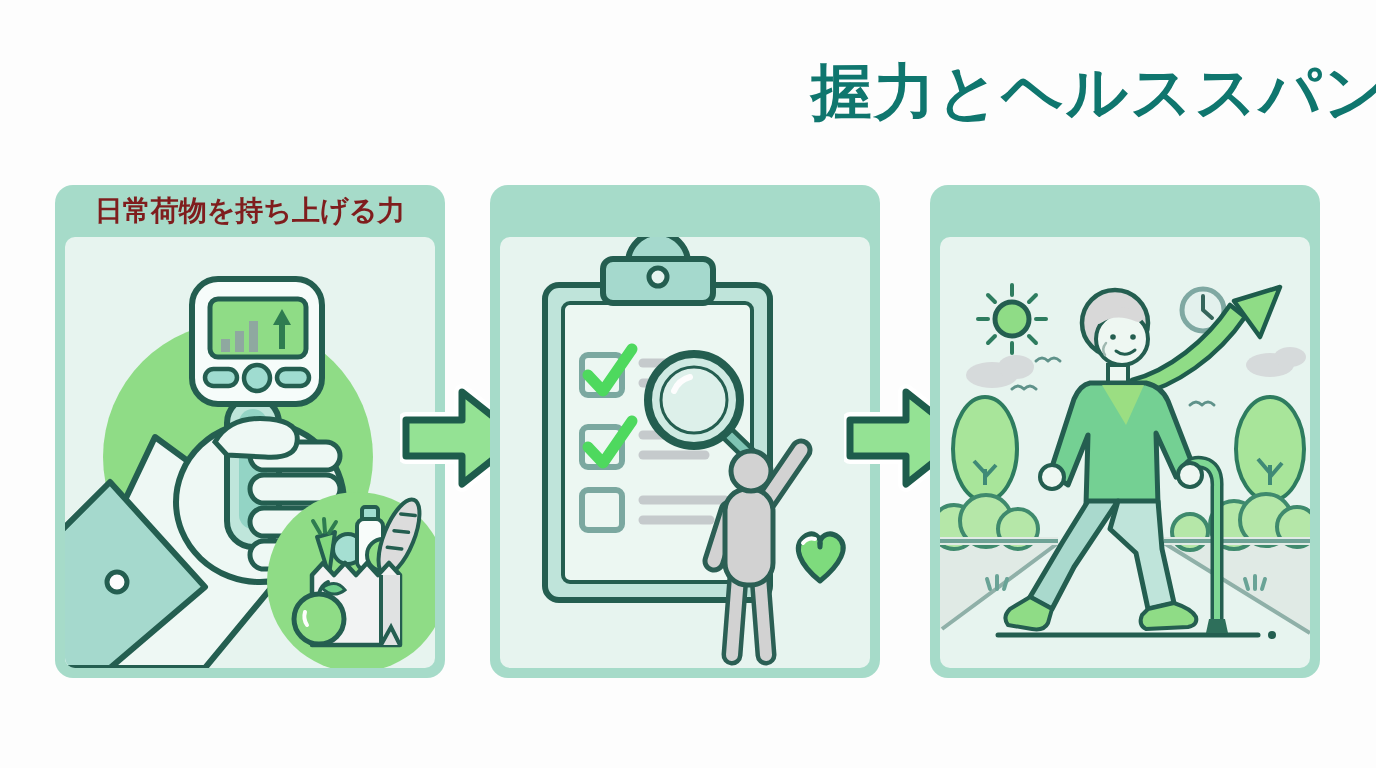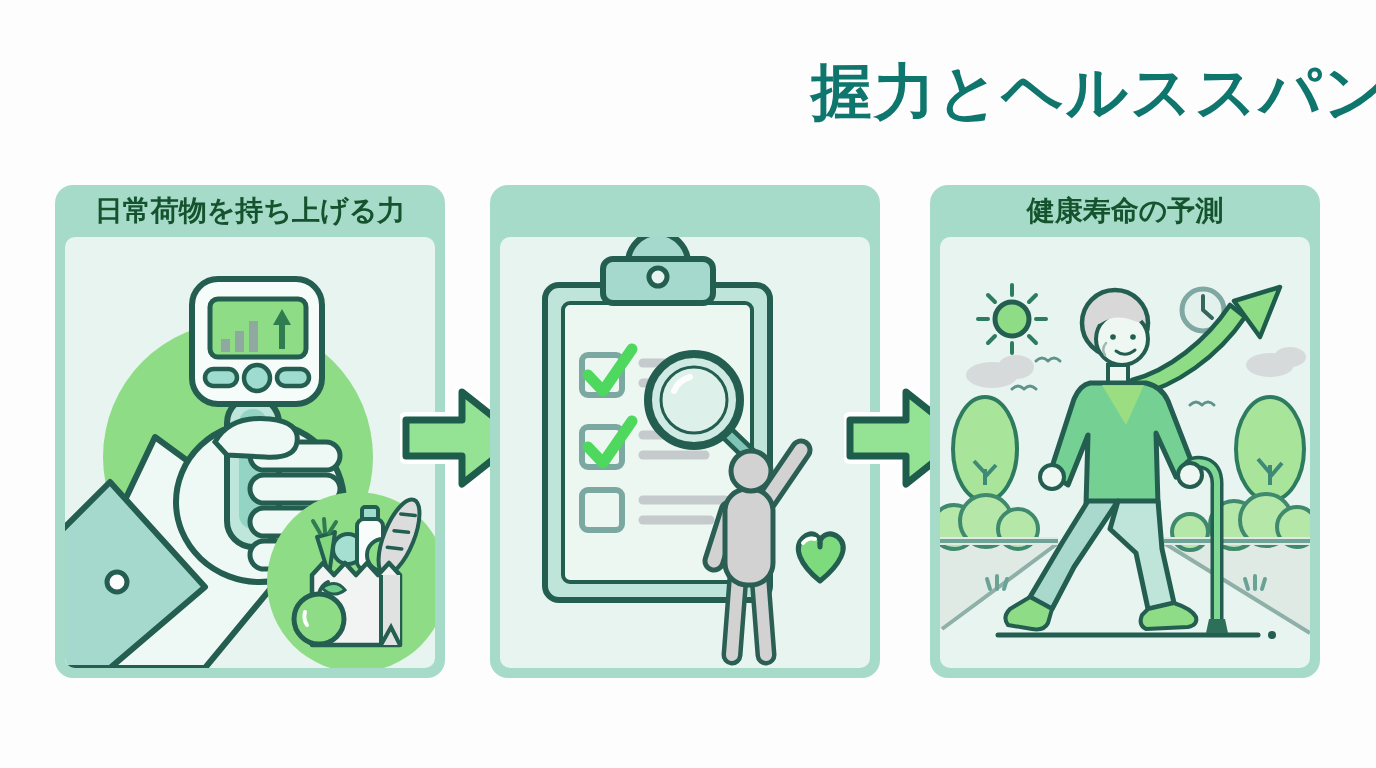--- a/index.html
+++ b/index.html
@@ -13,21 +13,21 @@
     text-align:right;font-size:61px;font-weight:900;color:#0f766e;
     letter-spacing:2px;
   }
   .panel{
     position:absolute;top:185px;width:390px;height:493px;
     background:#a6dbc9;border-radius:18px;
   }
   .p1{left:55px}.p2{left:490px}.p3{left:930px}
   .panel-header{
     height:52px;display:flex;align-items:center;justify-content:center;
-    font-size:28px;font-weight:800;color:#14532d;white-space:nowrap;
+    font-size:28px;font-weight:800;color:#7f1d1d;white-space:nowrap;
   }
   .panel-body{
     position:absolute;left:10px;right:10px;top:52px;bottom:10px;
     background:#e7f4ef;border-radius:10px;overflow:hidden;
   }
   .panel-body svg{display:block;width:100%;height:100%;}
   .flow-arrow{position:absolute;top:382px;width:126px;height:112px;}
   .fa1{left:400px}.fa2{left:844px}
   .flow-arrow svg{display:block;width:100%;height:100%;}
 </style>
@@ -177,23 +177,20 @@
 </section>
 
 <div class="flow-arrow fa2">
   <svg viewBox="0 0 126 112">
     <polygon points="6,38 62,38 62,10 120,56 62,102 62,74 6,74" fill="#94e294" stroke="#ffffff" stroke-width="16" stroke-linejoin="round"></polygon>
     <polygon points="6,38 62,38 62,10 120,56 62,102 62,74 6,74" fill="#94e294" stroke="#1e5c4c" stroke-width="7" stroke-linejoin="round"></polygon>
   </svg>
 </div>
 
 <section class="panel p3">
-  <div class="panel-header">
-    <span>健康寿命の予測</span>
-  </div>
   <div class="panel-body">
     <svg viewBox="0 0 370 431">
 
       <g>
         <circle cx="72" cy="82" r="17" fill="#8fdc86" stroke="#245e50" stroke-width="5"></circle>
         <g stroke="#2e7c5f" stroke-width="4" stroke-linecap="round">
           <line x1="72" y1="48" x2="72" y2="58"></line>
             <line x1="72" y1="106" x2="72" y2="116"></line>
           <line x1="38" y1="82" x2="48" y2="82"></line>
             <line x1="96" y1="82" x2="106" y2="82"></line>

